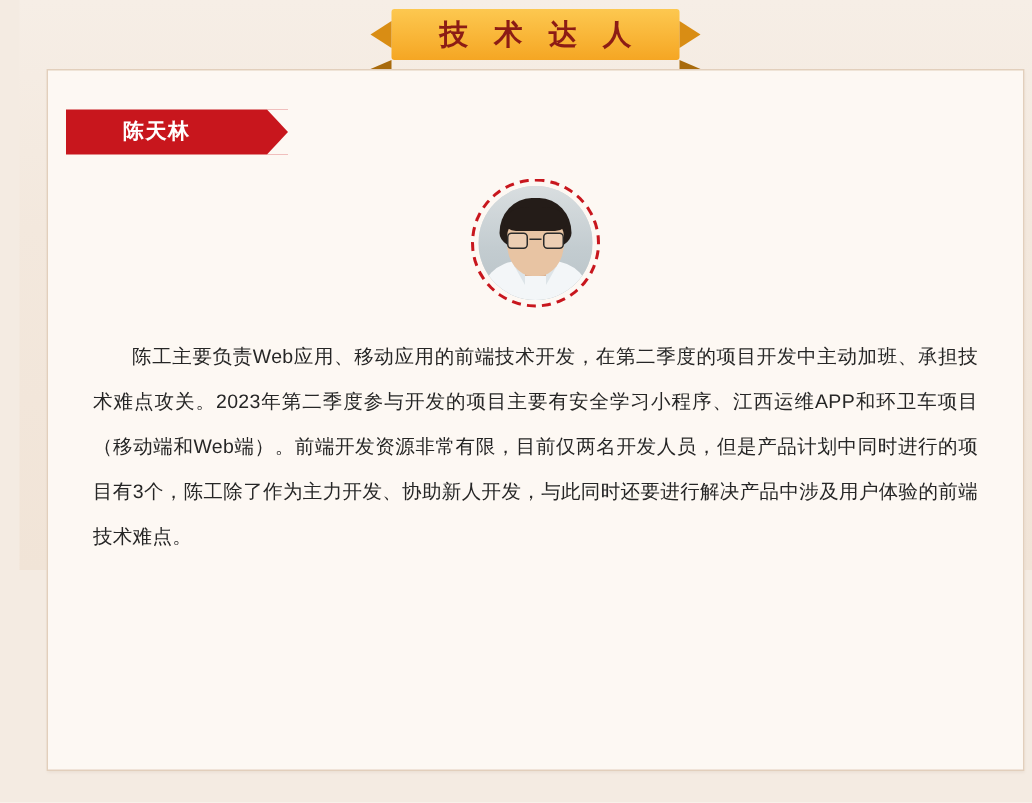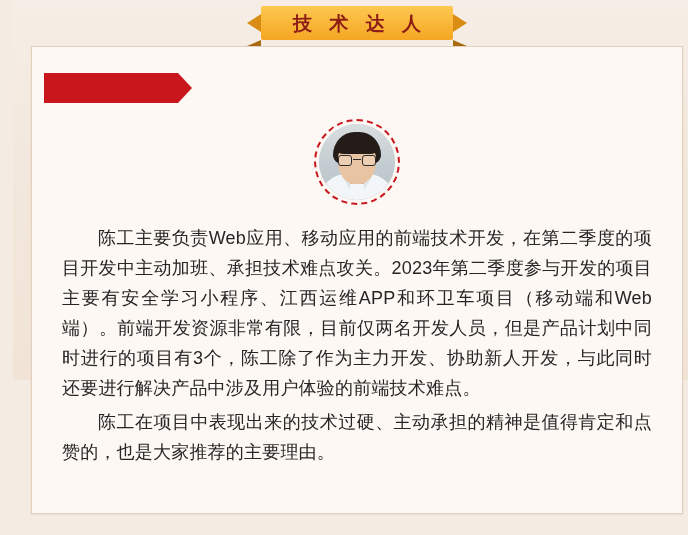--- a/index.html
+++ b/index.html
@@ -258,21 +258,21 @@
 
   
   .body-text {
     position: absolute;
     left: 30px;
     right: 30px;
     top: 176px;
   }
   .para {
     color: #262626;
-    font-size: 18px;
+    font-size: 13px;
     line-height: 30px;
     text-align: justify;
     text-justify: inter-ideograph;
     text-indent: 2em;
     margin: 0 0 4px 0;
     letter-spacing: 0.2px;
   }
 </style>
 </head>
 <body>
@@ -285,20 +285,21 @@
       <span class="banner-wing right"></span>
       <span class="banner-corner l"></span>
       <span class="banner-corner r"></span>
       <span class="banner-title">技 术 达 人</span>
     </div>
   </div>
 
   <div class="card">
 
     <div class="ribbon">
+      <span class="ribbon-label">陈天林</span>
       <span class="ribbon-notch"></span>
     </div>
 
     <div class="avatar-wrap">
       <div class="avatar">
         <div class="avatar-photo">
           <span class="photo-bg"></span>
           <span class="photo-shirt"></span>
           <span class="photo-neck"></span>
           <span class="photo-collar-l"></span>
@@ -310,17 +311,16 @@
             <span class="lens l"></span>
             <span class="bridge"></span>
             <span class="lens r"></span>
           </span>
         </div>
       </div>
     </div>
 
     <div class="body-text">
       <p class="para">陈工主要负责Web应用、移动应用的前端技术开发，在第二季度的项目开发中主动加班、承担技术难点攻关。2023年第二季度参与开发的项目主要有安全学习小程序、江西运维APP和环卫车项目（移动端和Web端）。前端开发资源非常有限，目前仅两名开发人员，但是产品计划中同时进行的项目有3个，陈工除了作为主力开发、协助新人开发，与此同时还要进行解决产品中涉及用户体验的前端技术难点。</p>
-      <p class="para">陈工在项目中表现出来的技术过硬、主动承担的精神是值得肯定和点赞的，也是大家推荐的主要理由。</p>
     </div>
 
   </div>
 </div>
 
 </body></html>

